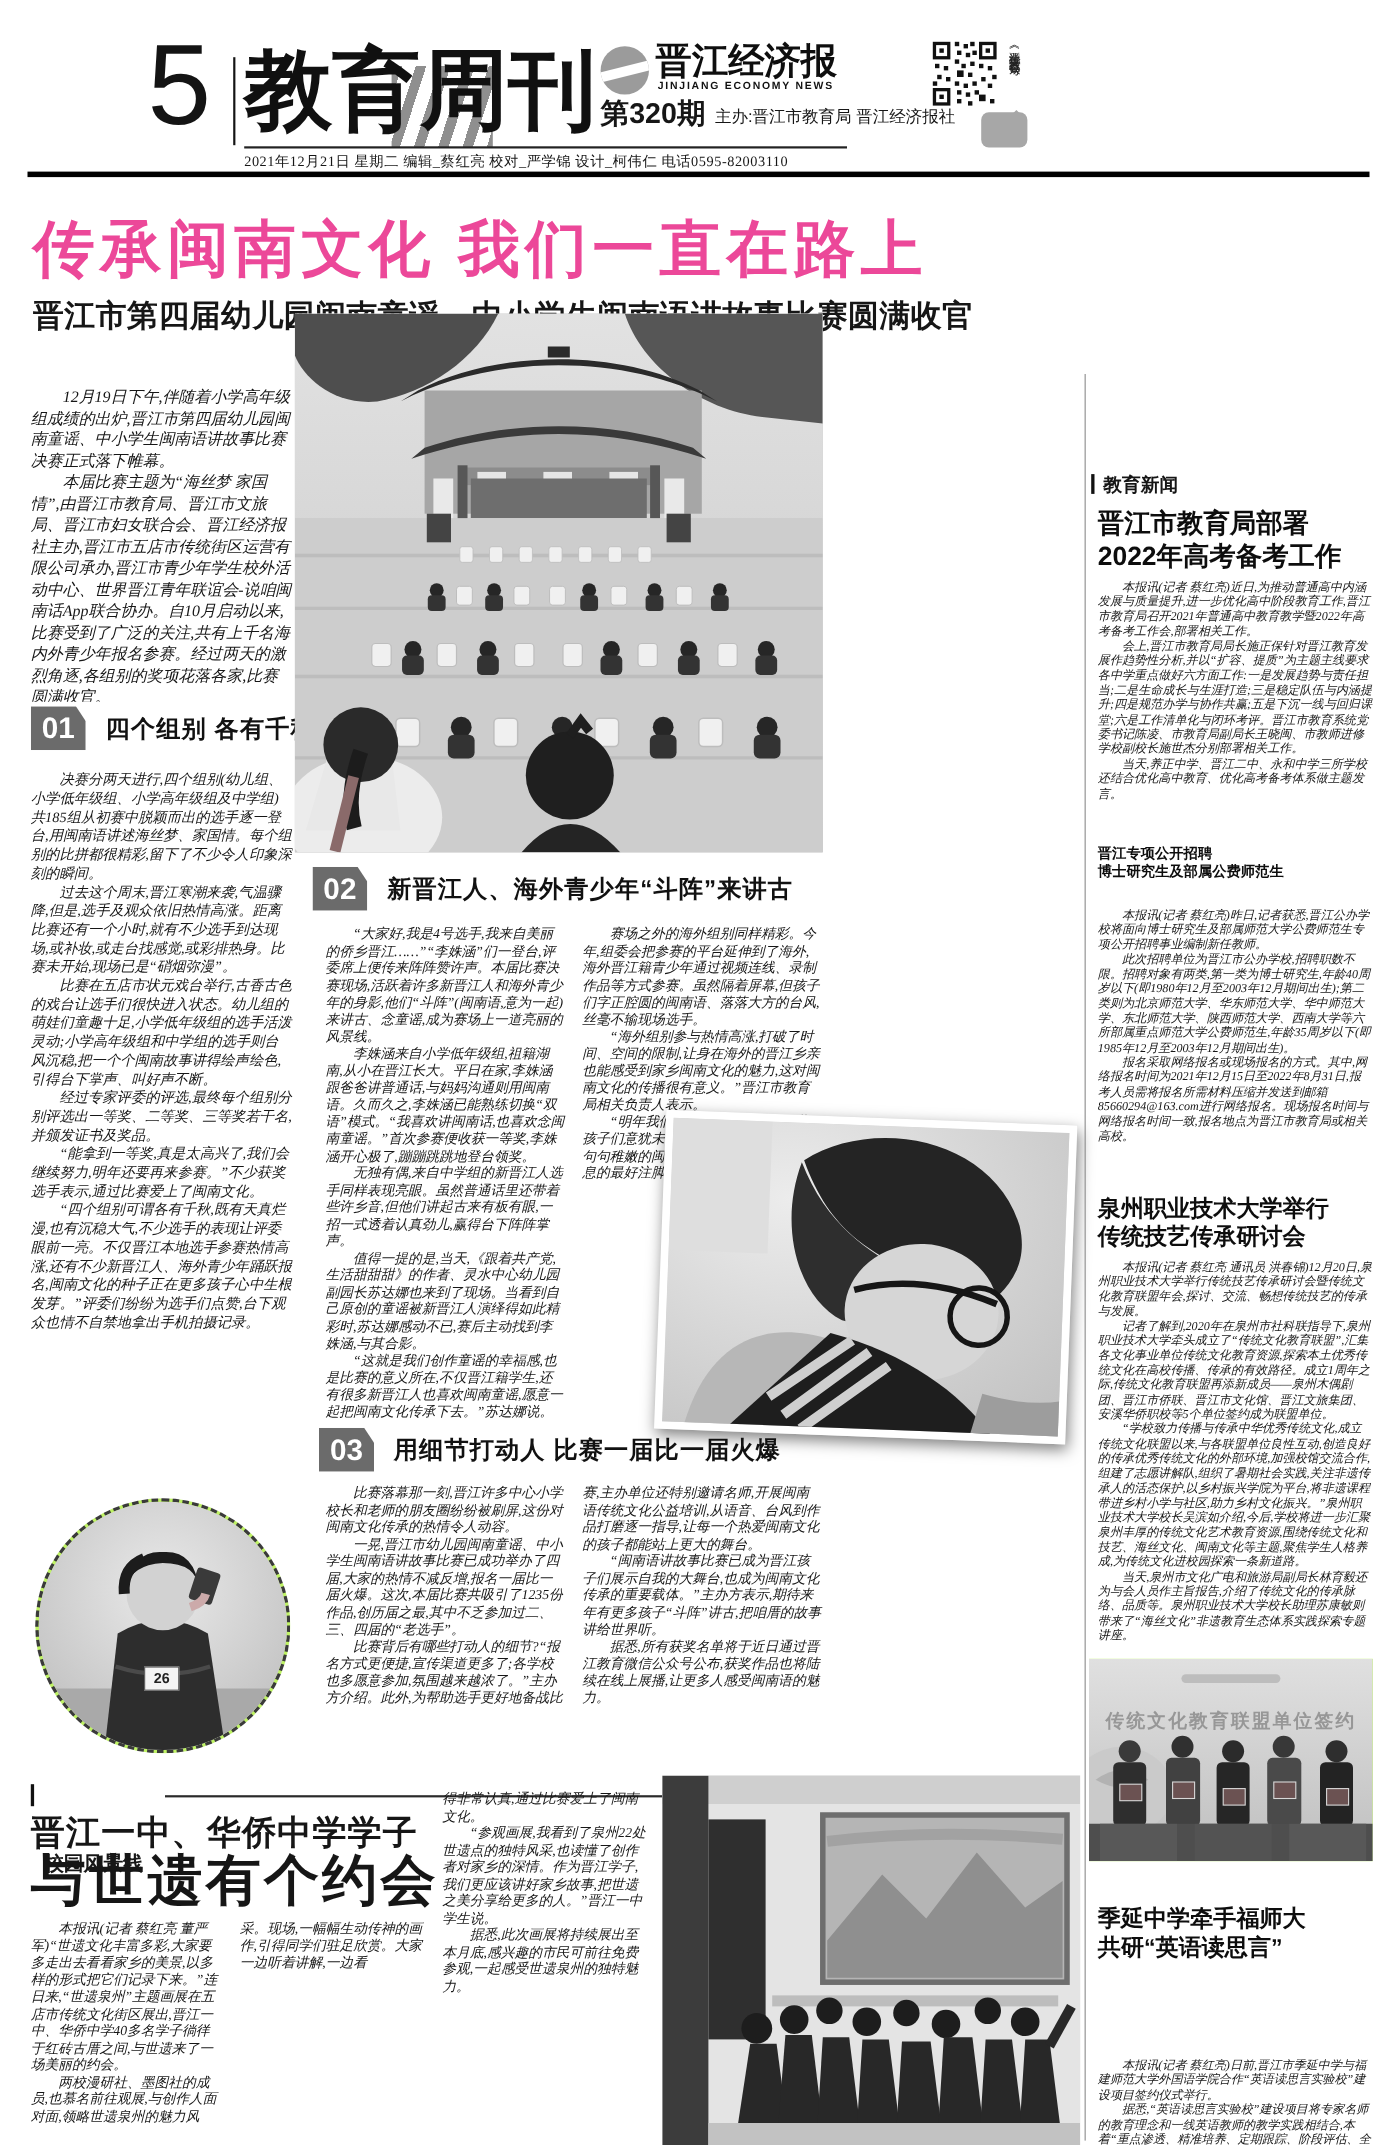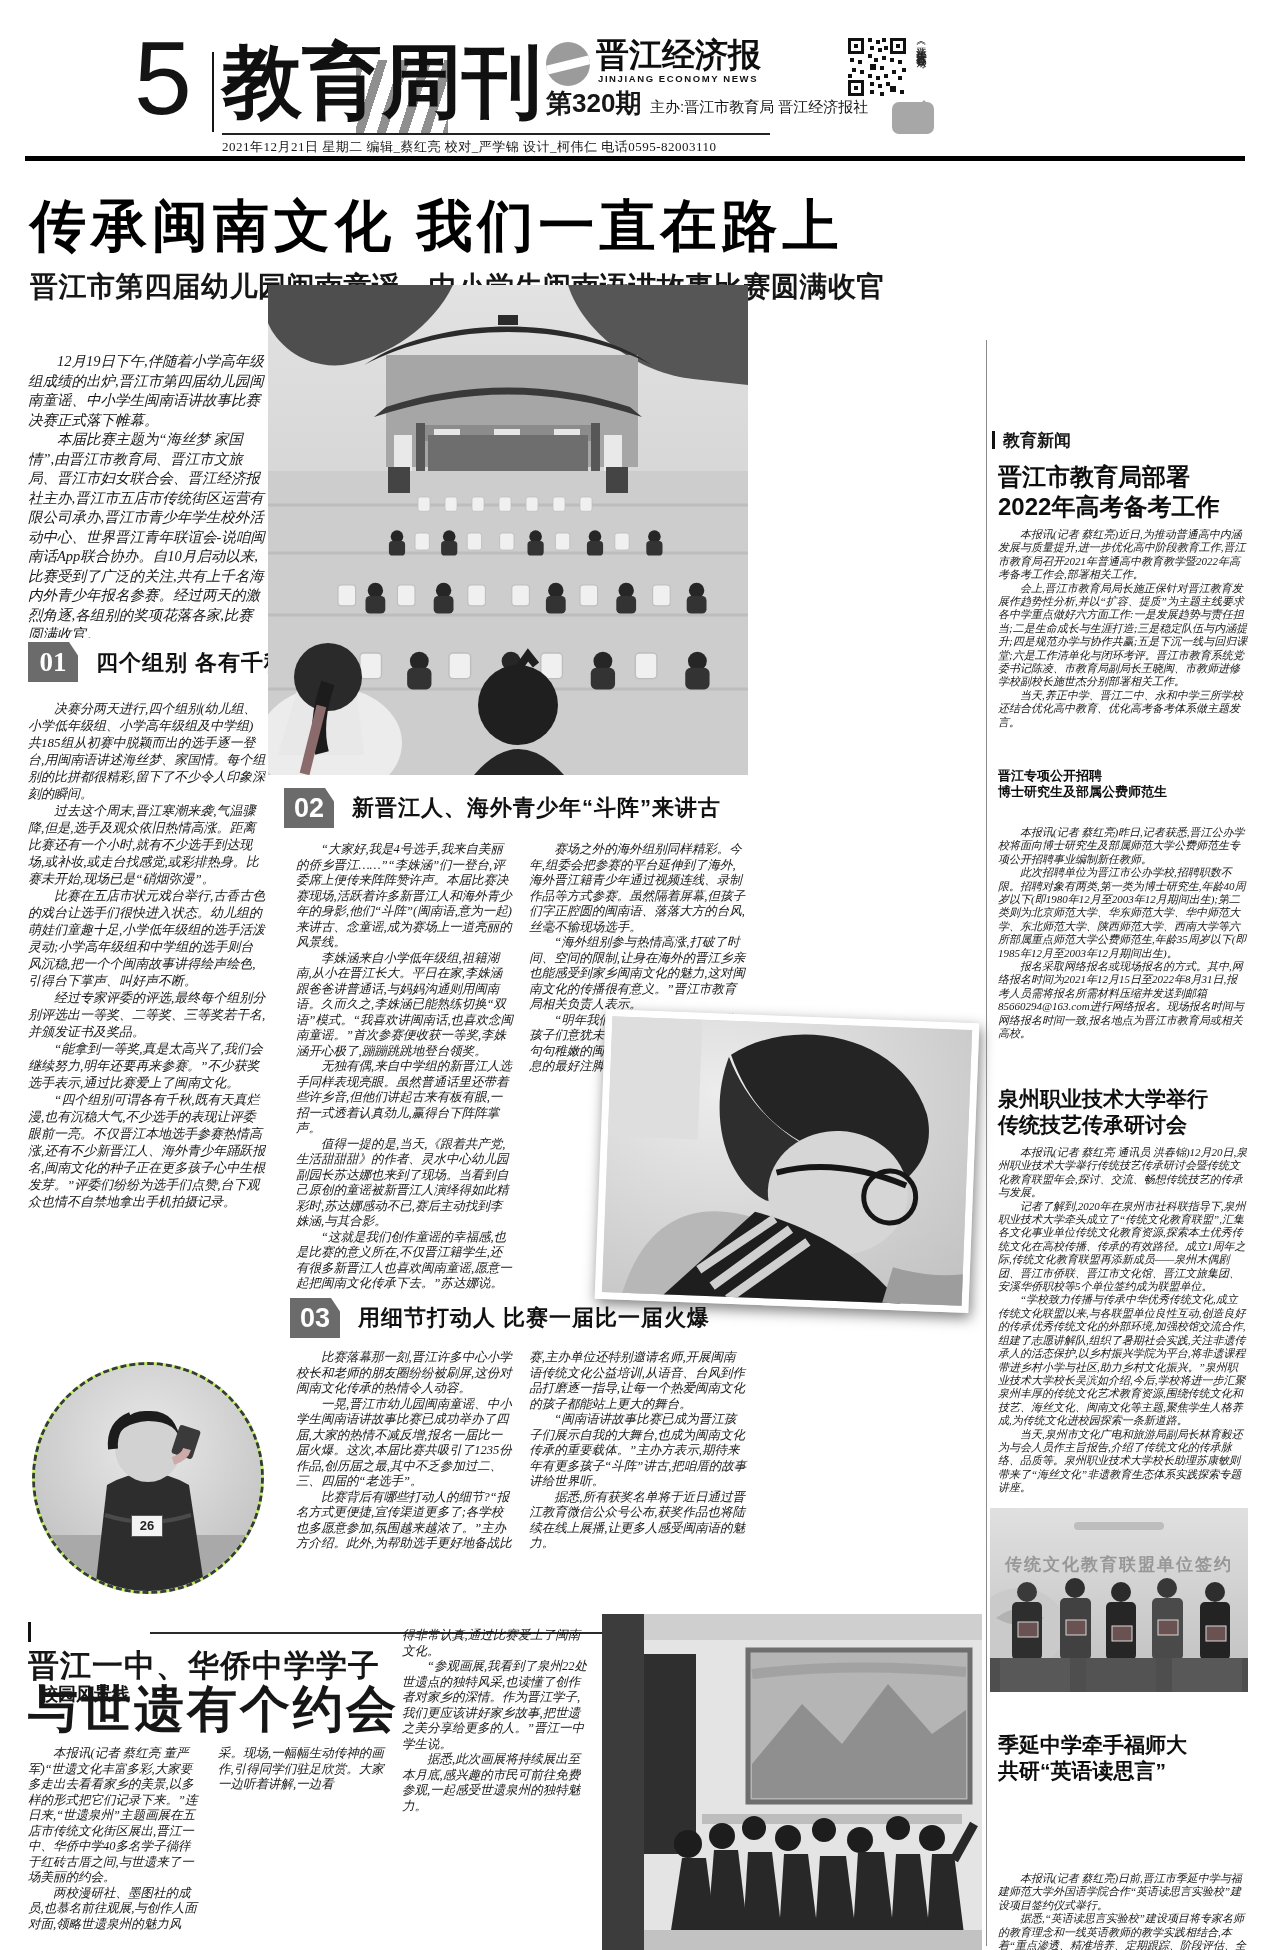--- a/index.html
+++ b/index.html
@@ -26,32 +26,32 @@
   .issue{left:546px;top:90px;font:900 26px/1 "Liberation Sans",sans-serif;}
   .organizer{left:650px;top:99px;font:15px/1 "Liberation Sans",sans-serif;}
   .qr{left:846px;top:36px;width:62px;height:62px;}
   .qr-caption{left:914px;top:38px;height:100px;writing-mode:vertical-rl;
               font:10.5px/14px "Liberation Serif",serif;letter-spacing:1px;color:#222;}
   .bubble{left:892px;top:102px;width:42px;height:32px;background:#a7a7a7;border-radius:7px;}
   .bubble:after{content:"";position:absolute;right:4px;top:-8px;border:6px solid transparent;border-bottom-color:#a7a7a7;}
   .top-rule{left:25px;top:156px;width:1220px;height:5px;background:#000;}
 
   
-  .headline{left:30px;top:198px;font:900 56px/1 "Liberation Sans",sans-serif;letter-spacing:5px;color:#000000;}
+  .headline{left:30px;top:198px;font:900 56px/1 "Liberation Sans",sans-serif;letter-spacing:5px;color:#ec4899;}
   .subhead{left:30px;top:272px;font:700 28px/1.1 "Liberation Sans",sans-serif;letter-spacing:.5px;}
   .byline{left:0;top:326px;width:880px;text-align:center;font:14px/1 "Liberation Serif",serif;}
 
   
   .intro{left:28px;top:352px;width:238px;height:286px;overflow:hidden;
          font:italic 14.5px/19.5px "Liberation Serif",serif;}
   .sec-badge{width:50px;height:40px;background:#6b6b6b;color:#fff;display:flex;align-items:center;
              justify-content:center;font:700 27px/1 "Liberation Sans",sans-serif;
              clip-path:polygon(0 0,82% 0,100% 34%,100% 100%,0 100%);}
   .sec-title{font:700 22px/1 "Liberation Sans",sans-serif;letter-spacing:1px;color:#111;}
-  .b1{left:28px;top:642px;font-family:Liberation Serif, serif;} .t1{left:96px;top:652px;}
+  .b1{left:28px;top:642px;} .t1{left:96px;top:652px;}
   .sec1-body{left:28px;top:700px;width:238px;height:652px;overflow:hidden;font:13px/17px "Liberation Serif",serif;}
   .circle-photo{left:32px;top:1362px;width:232px;height:232px;border-radius:50%;
                 border:3px dashed #3a3a3a;overflow:hidden;background:#bef264;}
   .photo-stage{left:268px;top:285px;width:480px;height:490px;background:#cfcfcf;overflow:hidden;}
   .b2{left:284px;top:788px;} .t2{left:352px;top:797px;}
   .sec2-body{left:296px;top:842px;width:684px;height:468px;overflow:hidden;
              column-count:3;column-gap:16px;column-fill:auto;font:12.5px/15.5px "Liberation Serif",serif;}
   .photo-boy{left:600px;top:1016px;width:374px;height:290px;border:7px solid #fff;
              box-shadow:2px 5px 14px rgba(0,0,0,.5);transform:rotate(2.2deg);background:#d6d6d6;overflow:hidden;}
   .b3{left:290px;top:1298px;} .t3{left:358px;top:1307px;}

